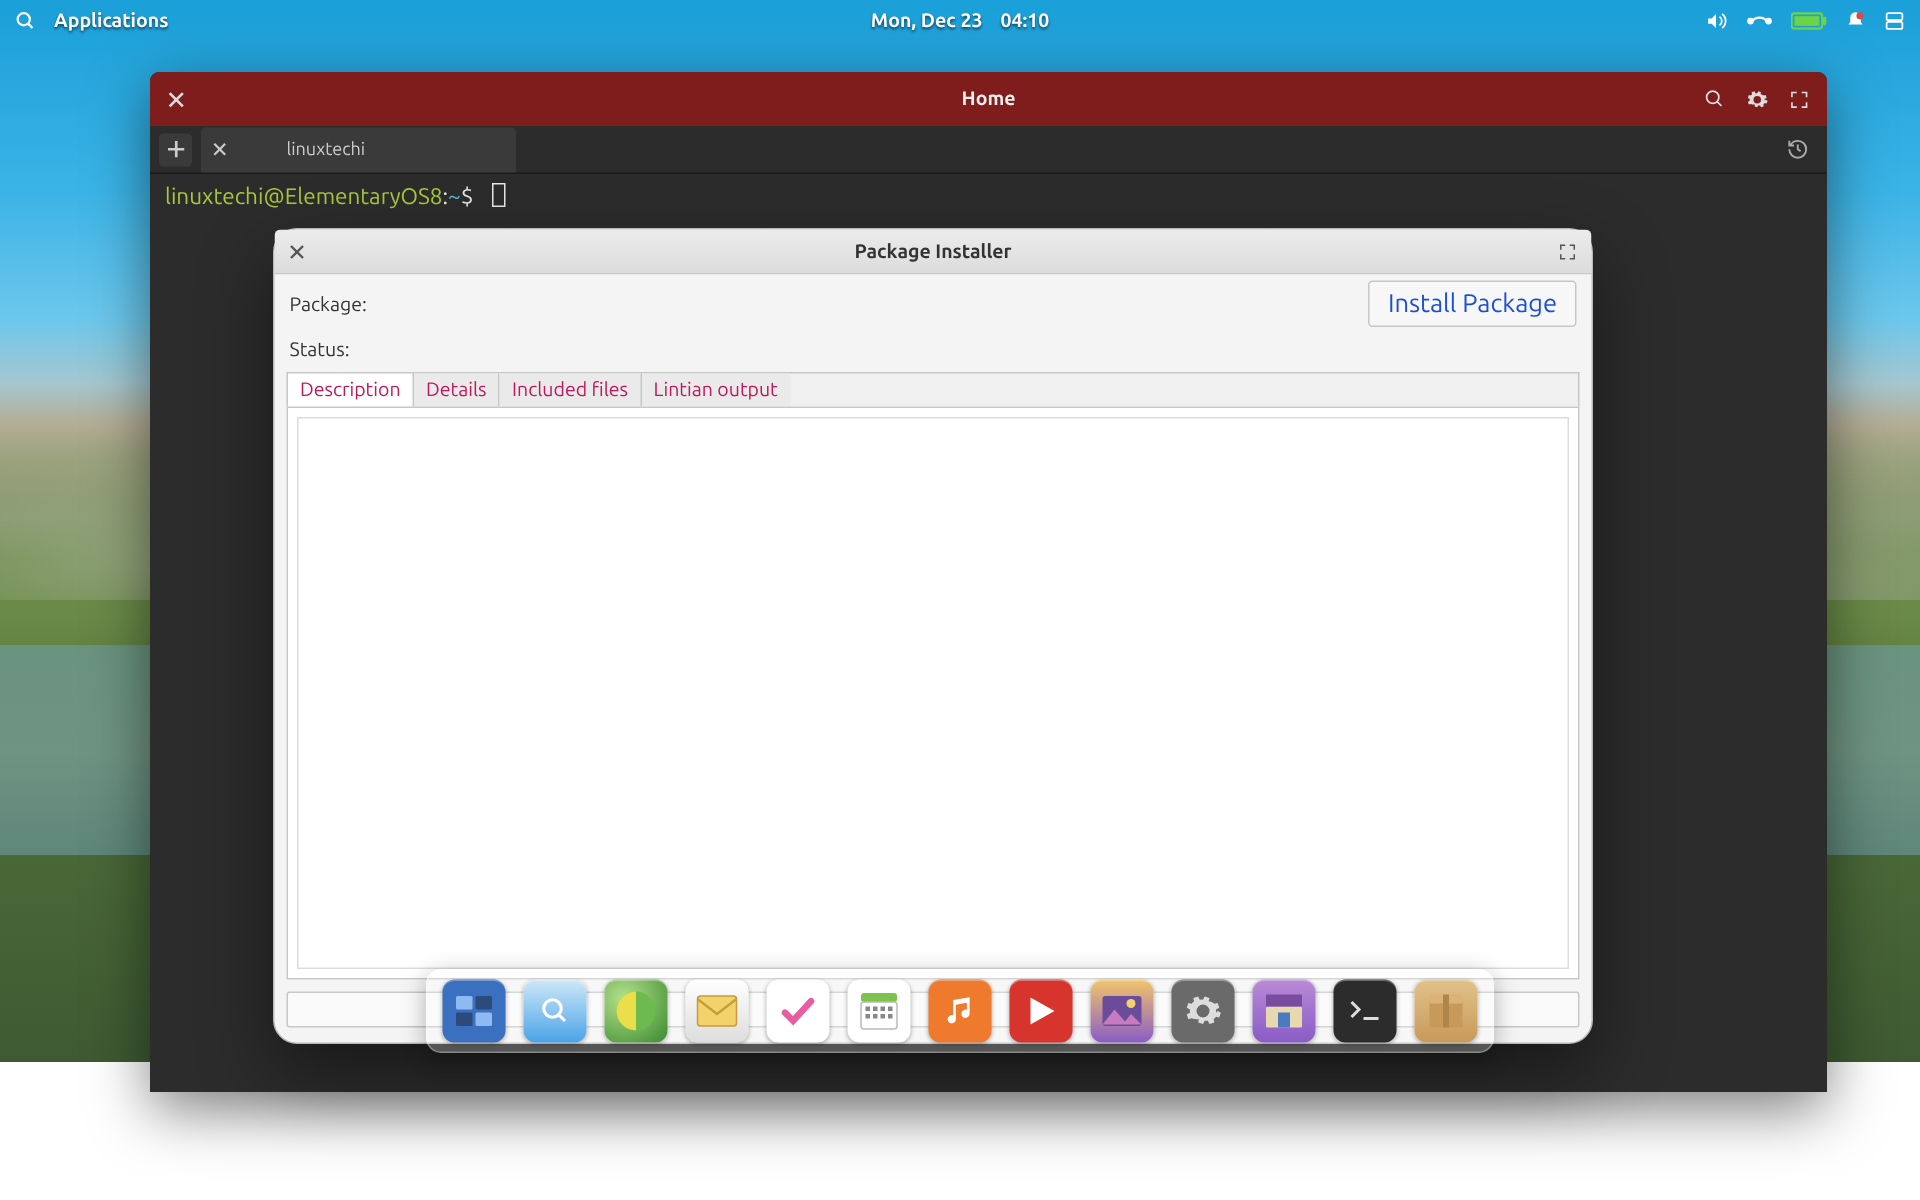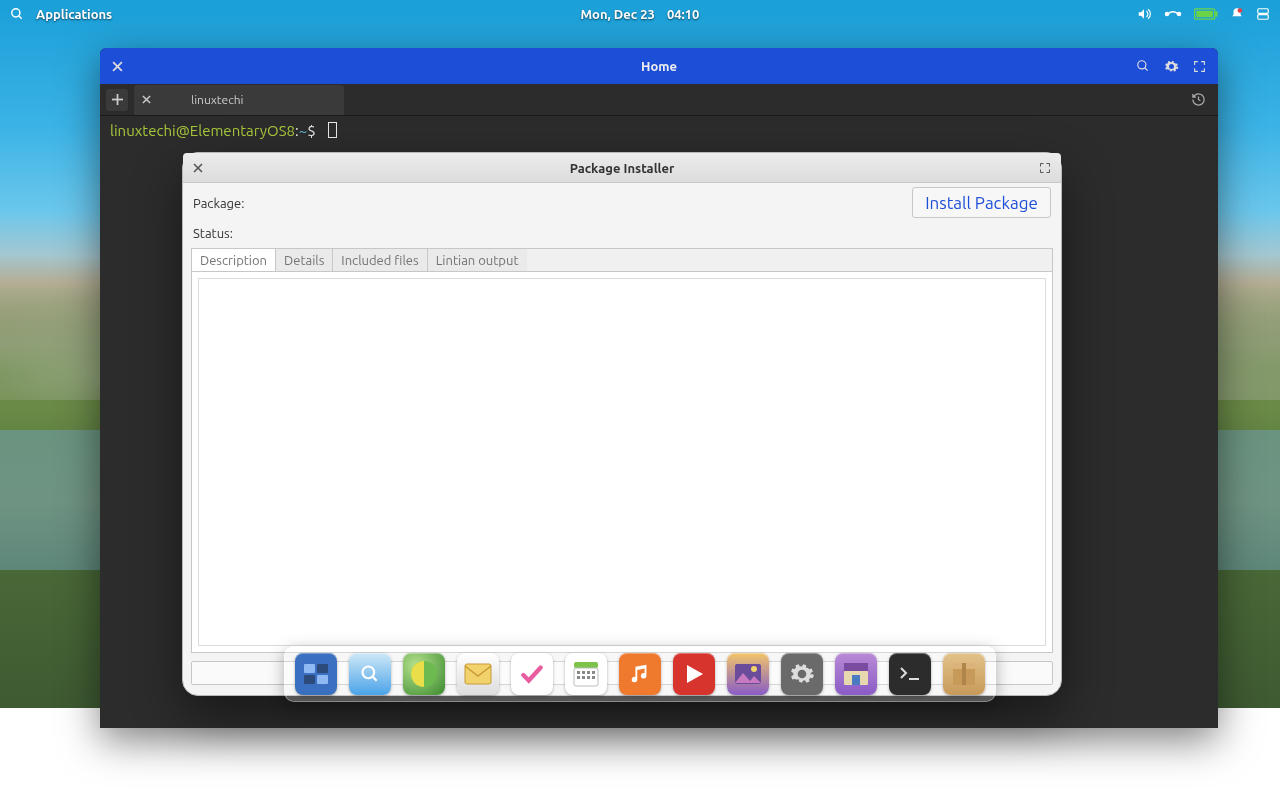--- a/index.html
+++ b/index.html
@@ -56,21 +56,21 @@
 }
 
 
 .term-window {
   position:absolute; left:100px; top:48px; width:1118px; height:680px;
   background:#2c2c2c; border-radius:6px;
   box-shadow:0 12px 40px rgba(0,0,0,0.5);
   display:flex; flex-direction:column;
 }
 .term-titlebar {
-  height:36px; background:#1d4ed8; border-radius:6px 6px 0 0;
+  height:36px; background:#7f1d1d; border-radius:6px 6px 0 0;
   display:flex; align-items:center; color:#eee; font-size:13px;
   padding:0 12px; position:relative;
 }
 .term-titlebar .title { position:absolute; left:50%; transform:translateX(-50%); font-weight:600;}
 .tb-left, .tb-right { display:flex; gap:14px; align-items:center; }
 .tb-right { margin-left:auto; }
 .tb-icon { color:#ddd; cursor:default; }
 
 .term-tabs {
   height:32px; background:#2c2c2c; display:flex; align-items:center; padding:0 6px;
@@ -127,21 +127,21 @@
   margin-left:auto; background:#f7f7f7; border:1px solid #c7c7c7;
   border-radius:3px; padding:5px 12px; font-size:17px; color:#1d4ed8;
 }
 
 .pkg-tabs-wrap { margin:4px 8px 0 8px; }
 .pkg-tabs {
   display:flex; border:1px solid #c7c7c7; border-bottom:none;
   background:#f0f0f0; font-size:13px;
 }
 .pkg-tab {
-  padding:4px 8px; border-right:1px solid #c7c7c7; color:#737373;
+  padding:4px 8px; border-right:1px solid #c7c7c7; color:#be185d;
   background:#eaeaea;
 }
 .pkg-tab.active {
   background:#fff; font-weight:400;
   border:1px solid #c7c7c7; border-bottom:1px solid #fff;
   margin:-1px 0 -1px -1px;
 }
 .pkg-content {
   margin:0 8px 8px 8px; border:1px solid #c7c7c7; background:#fff;
   flex:1; padding:6px;

